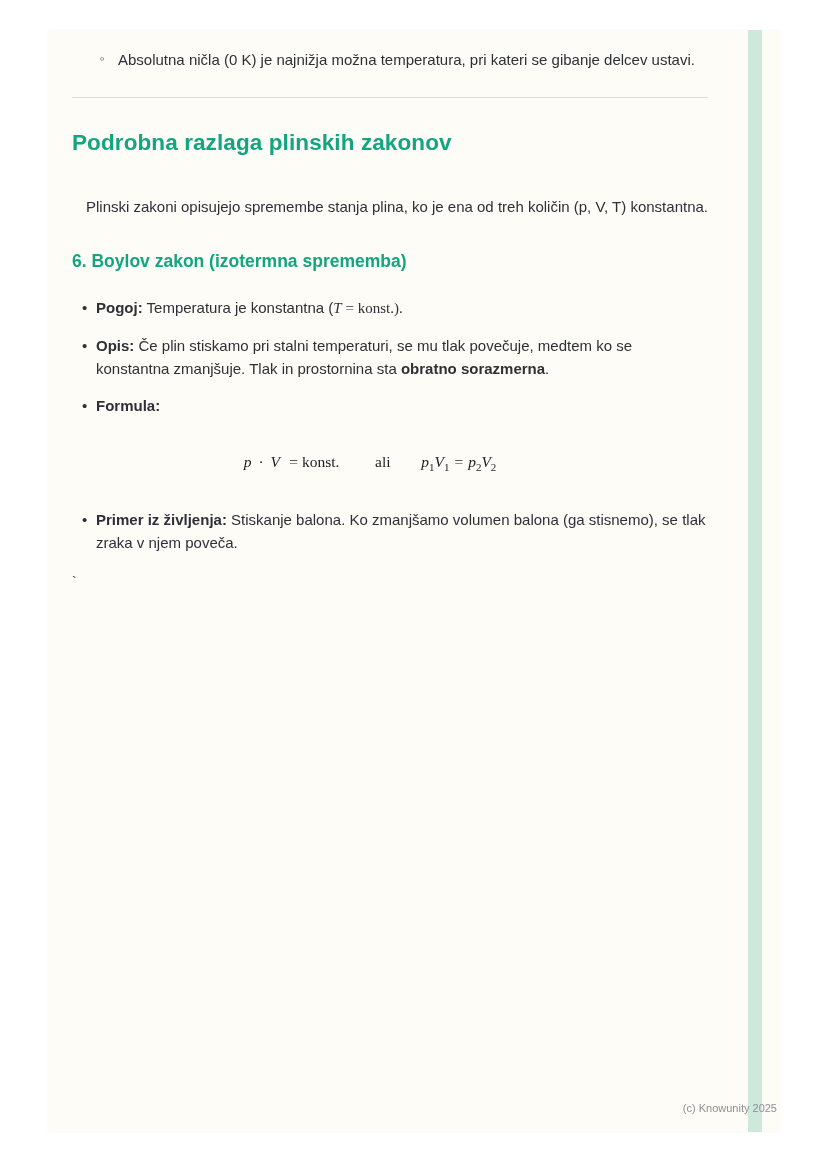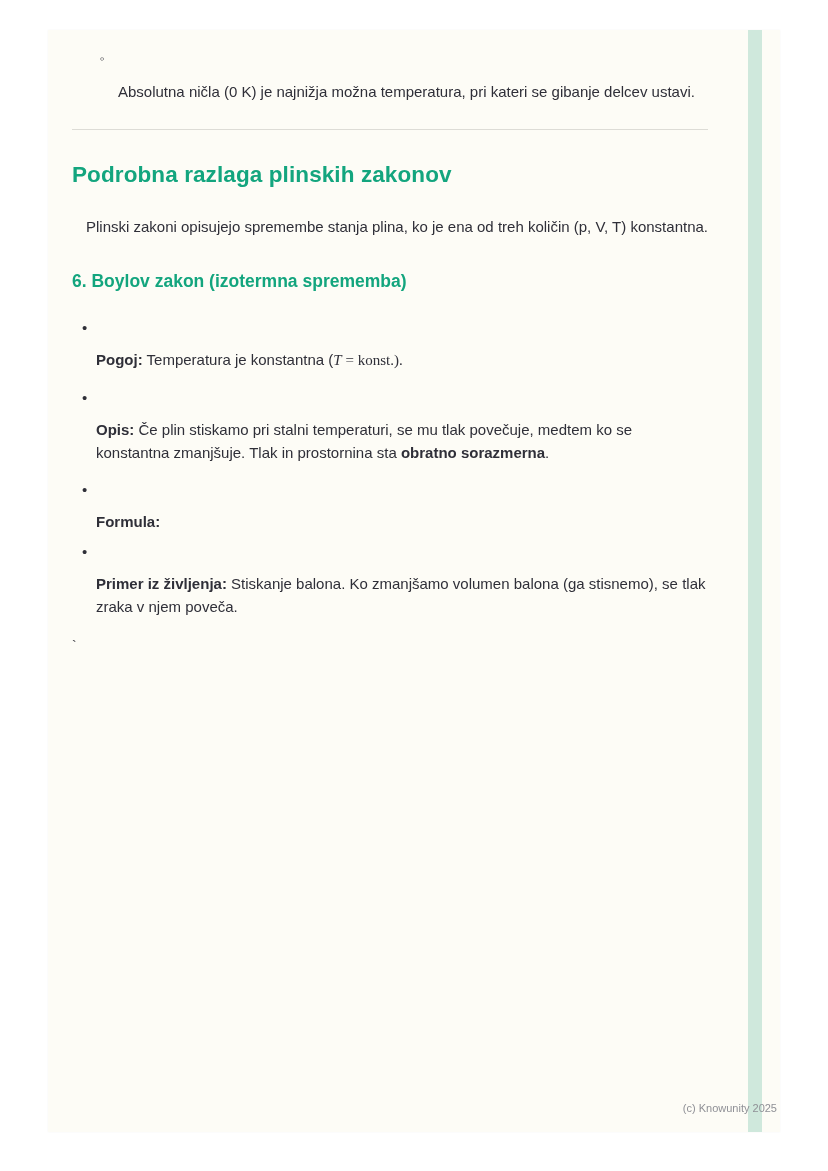--- a/index.html
+++ b/index.html
@@ -41,21 +41,21 @@
     display: flex;
     align-items: flex-start;
     margin-bottom: 14px;
   }
   .li .marker {
     flex: none;
     width: 14px;
     font-size: 15px;
     line-height: 1.55;
   }
-  .li .body { flex: 1; margin-top: 32px; }
+  .li .body { flex: 1; }
   .li-circle {
     margin-left: 28px;
     margin-bottom: 0;
   }
   .li-circle .marker {
     width: 18px;
     font-size: 13px;
     padding-top: 1px;
   }
   .li-disc { margin-left: 10px; }
@@ -64,21 +64,21 @@
   hr.divider {
     border: none;
     border-top: 1px solid #dddcd6;
     margin: 26px 0 0 0;
   }
   
   h1.section-title {
     color: var(--accent, #13a57e);
     font-size: 22.5px;
     font-weight: 700;
-    margin: 28px 0 22px 0;
+    margin: 28px 0 34px 0;
     letter-spacing: 0.1px;
   }
   h2.subsection-title {
     color: var(--accent, #13a57e);
     font-size: 17.5px;
     font-weight: 700;
     margin: 30px 0 20px 0;
   }
   p.intro-para { margin-bottom: 10px; text-align: right; }
   
@@ -153,20 +153,28 @@
     <div class="li li-disc">
       <span class="marker">•</span>
       <div class="body"><span class="bold">Opis:</span><span> Če plin stiskamo pri stalni temperaturi, se mu tlak povečuje, medtem ko se konstantna zmanjšuje. Tlak in prostornina sta </span><span class="bold">obratno sorazmerna</span><span>.</span></div>
     </div>
 
     <div class="li li-disc" style="margin-bottom:6px;">
       <span class="marker">•</span>
       <div class="body"><span class="bold">Formula:</span></div>
     </div>
 
+    <div class="mathline">
+      <span class="mvar">p</span><span class="mdot">·</span><span class="mvar">V</span>
+      <span class="mrm meq">= konst.</span>
+      <span class="mgap"></span>
+      <span class="mrm">ali</span>
+      <span class="mgap"></span>
+      <span class="mvar">p</span><sub>1</sub><span class="mvar">V</span><sub>1</sub><span class="mrm meq">=</span><span class="mvar">p</span><sub>2</sub><span class="mvar">V</span><sub>2</sub>
+    </div>
 
     <div class="li li-disc">
       <span class="marker">•</span>
       <div class="body"><span class="bold">Primer iz življenja:</span><span> Stiskanje balona. Ko zmanjšamo volumen balona (ga stisnemo), se tlak zraka v njem poveča.</span></div>
     </div>
 
     <div class="stray">`</div>
 
   </div>
 

